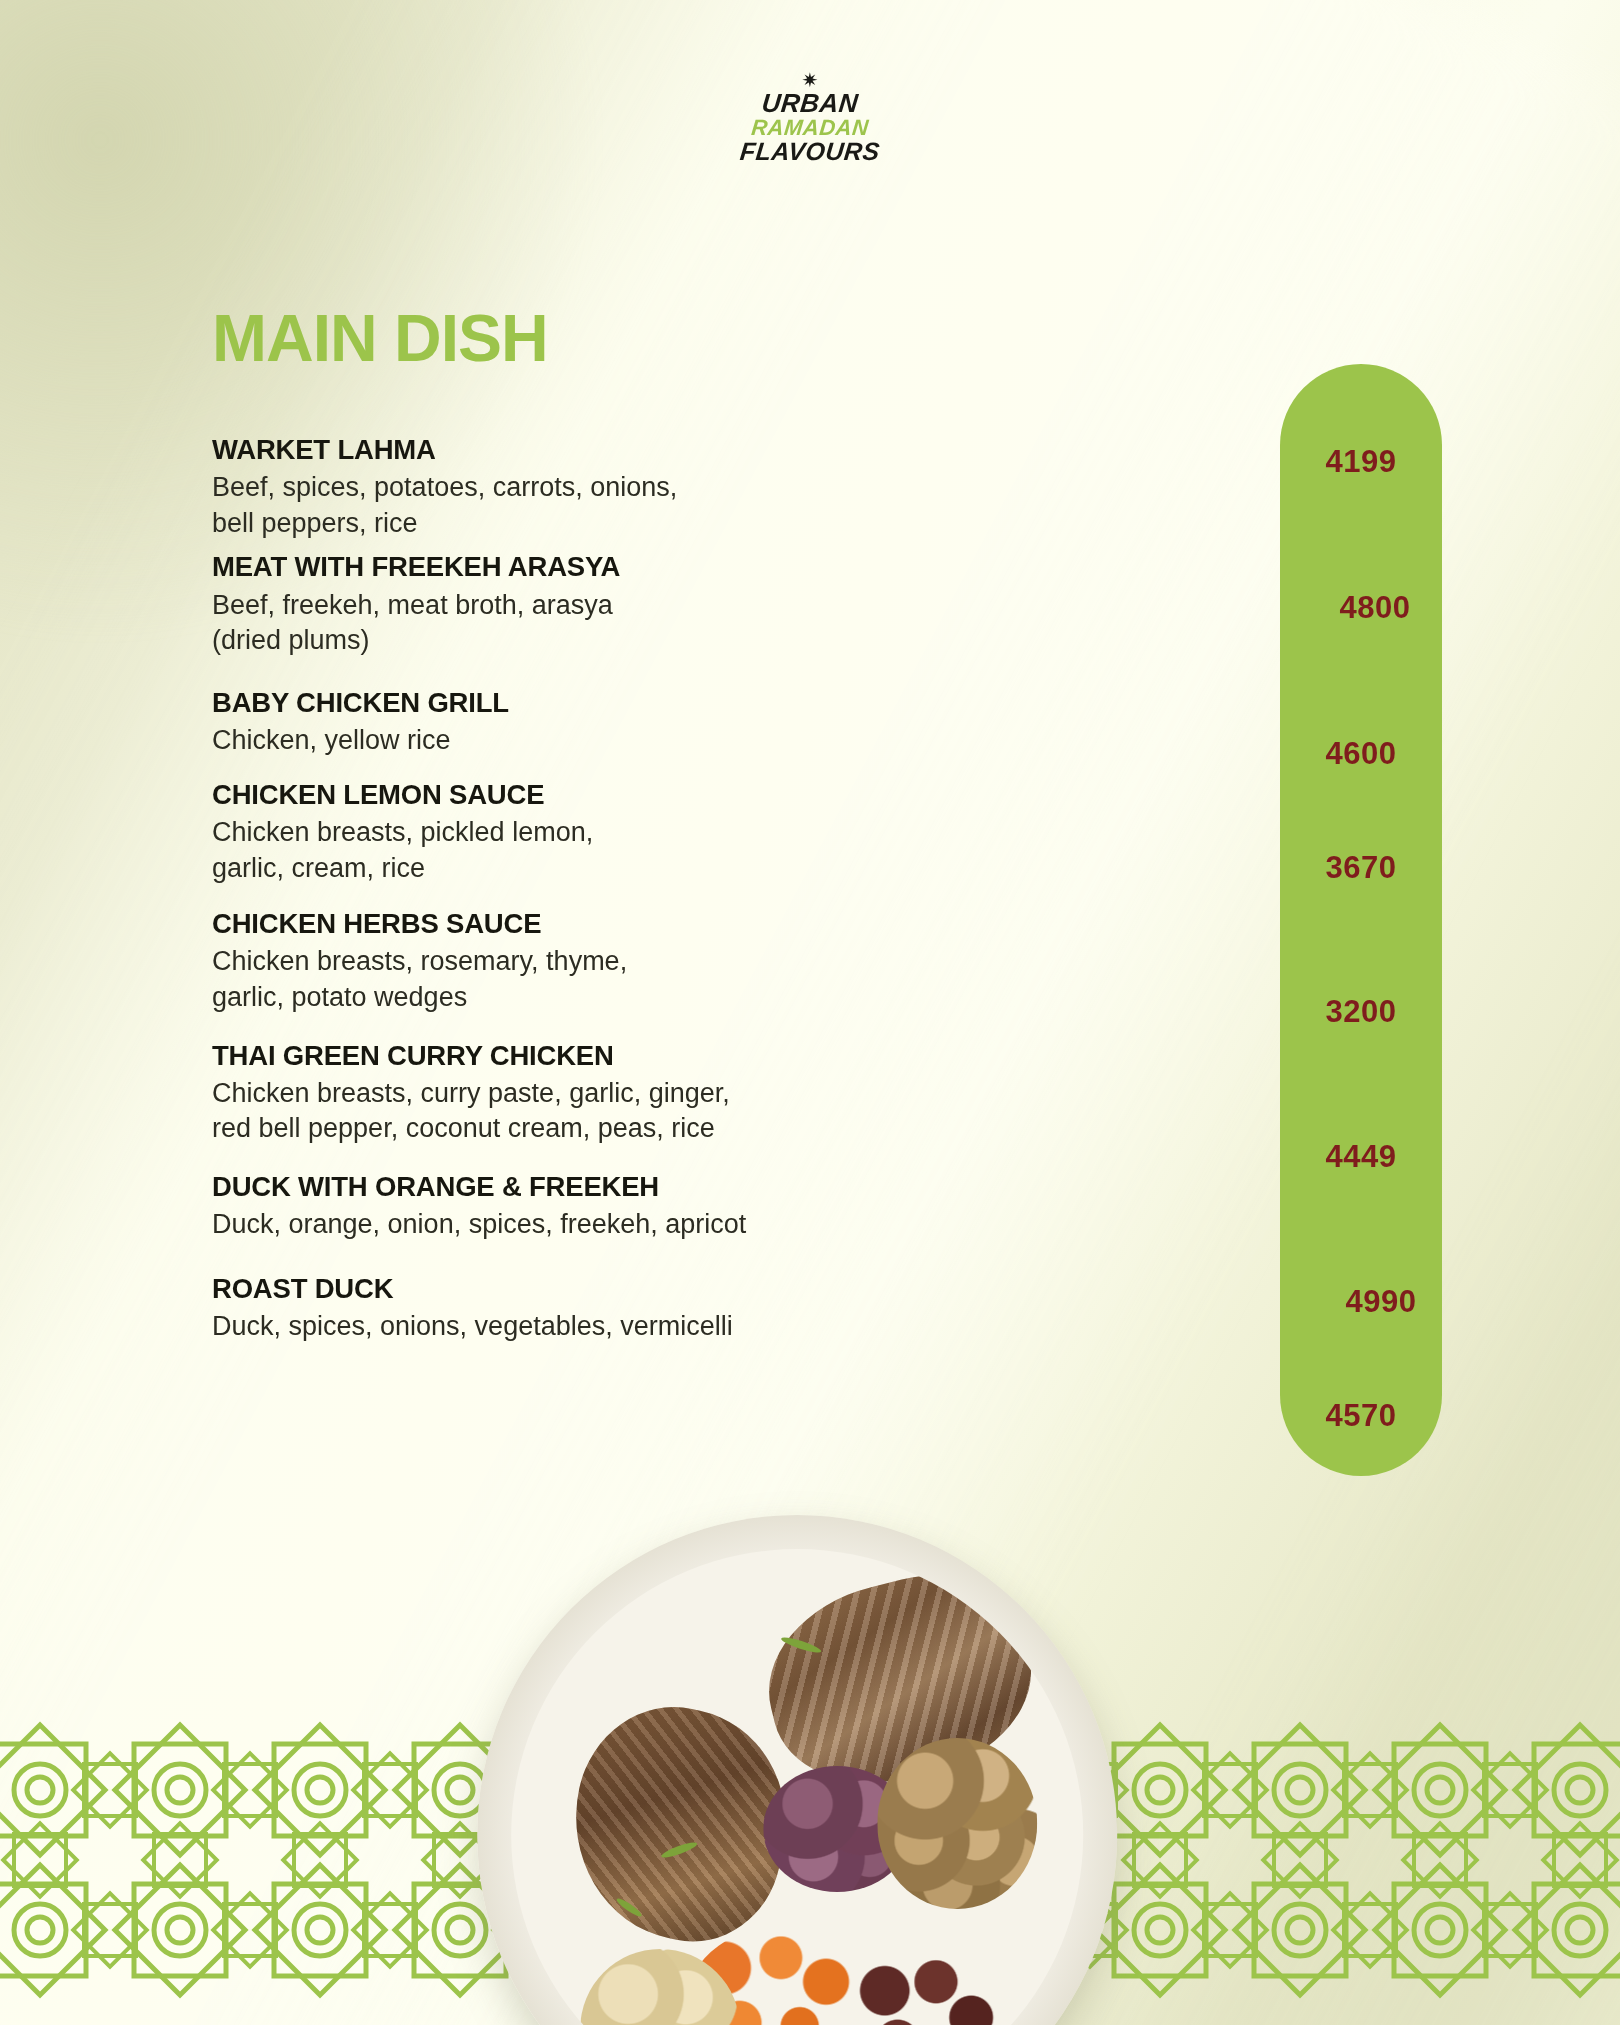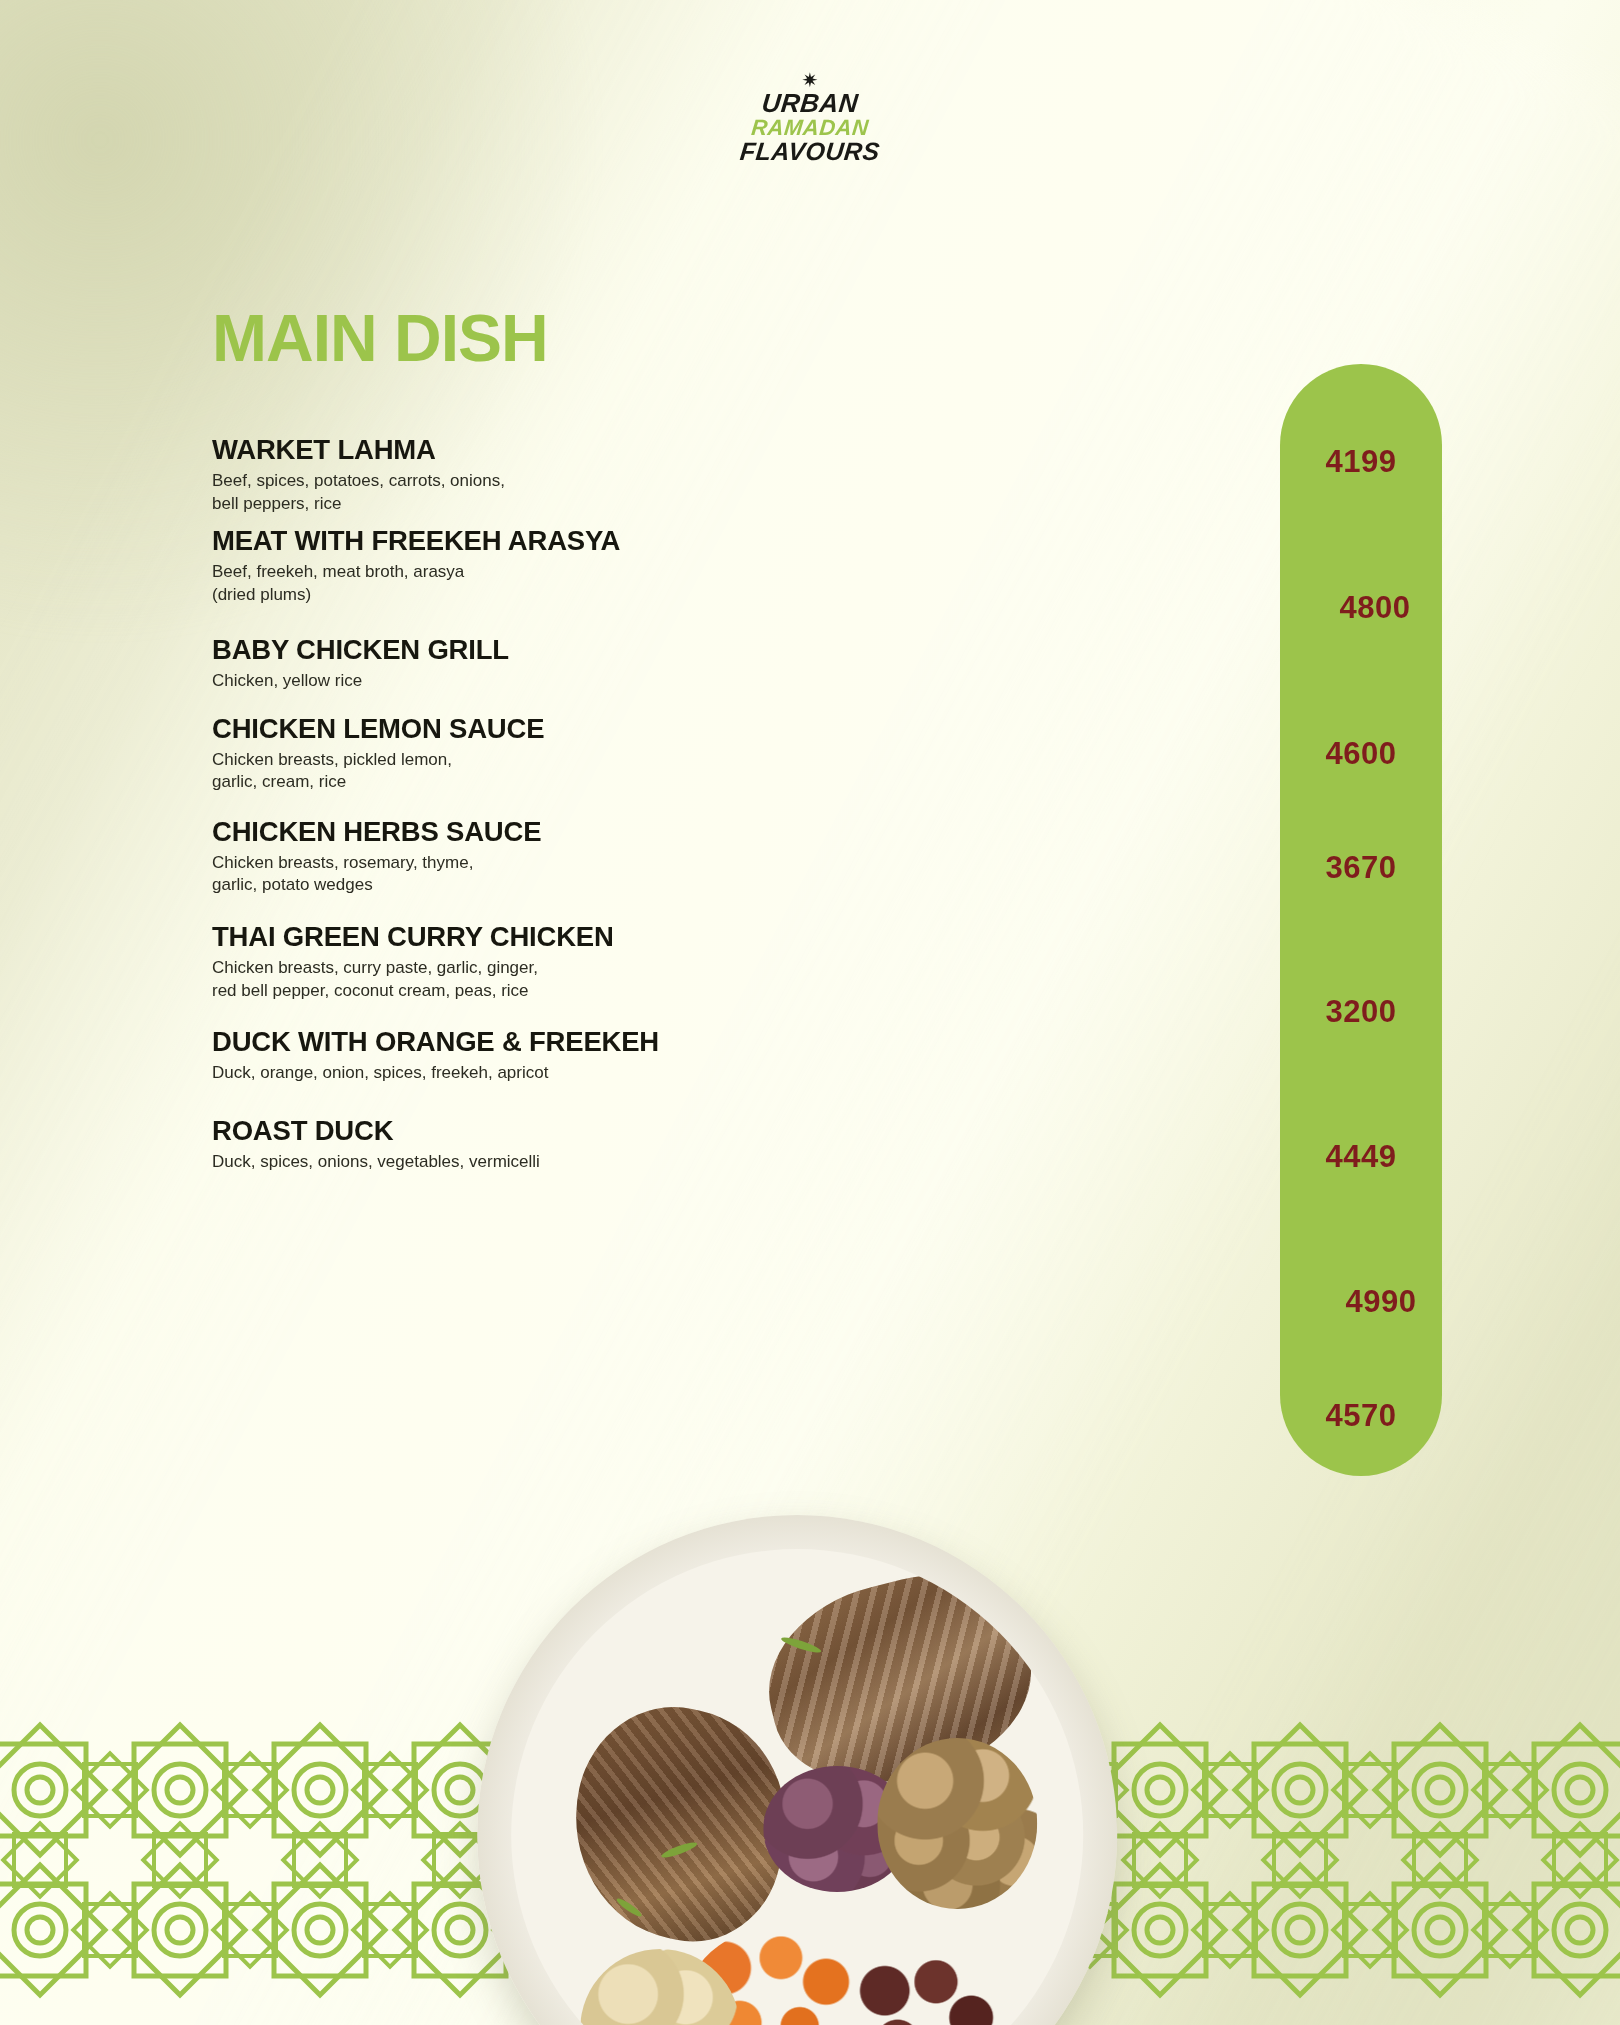--- a/index.html
+++ b/index.html
@@ -106,21 +106,21 @@
   }
   .item { margin-bottom: 18px; }
   .item-name {
     font-size: 27.5px;
     font-weight: 800;
     color: #17170f;
     letter-spacing: -0.2px;
     line-height: 1.28;
   }
   .item-desc {
-    font-size: 17px;
+    font-size: 27px;
     color: #2c2c22;
     line-height: 1.32;
     margin-top: 3px;
     font-weight: 400;
   }
   .item-desc span { display: block; }
 
   
   .i0 { margin-bottom: 8px; }
   .i1 { margin-bottom: 26px; }

